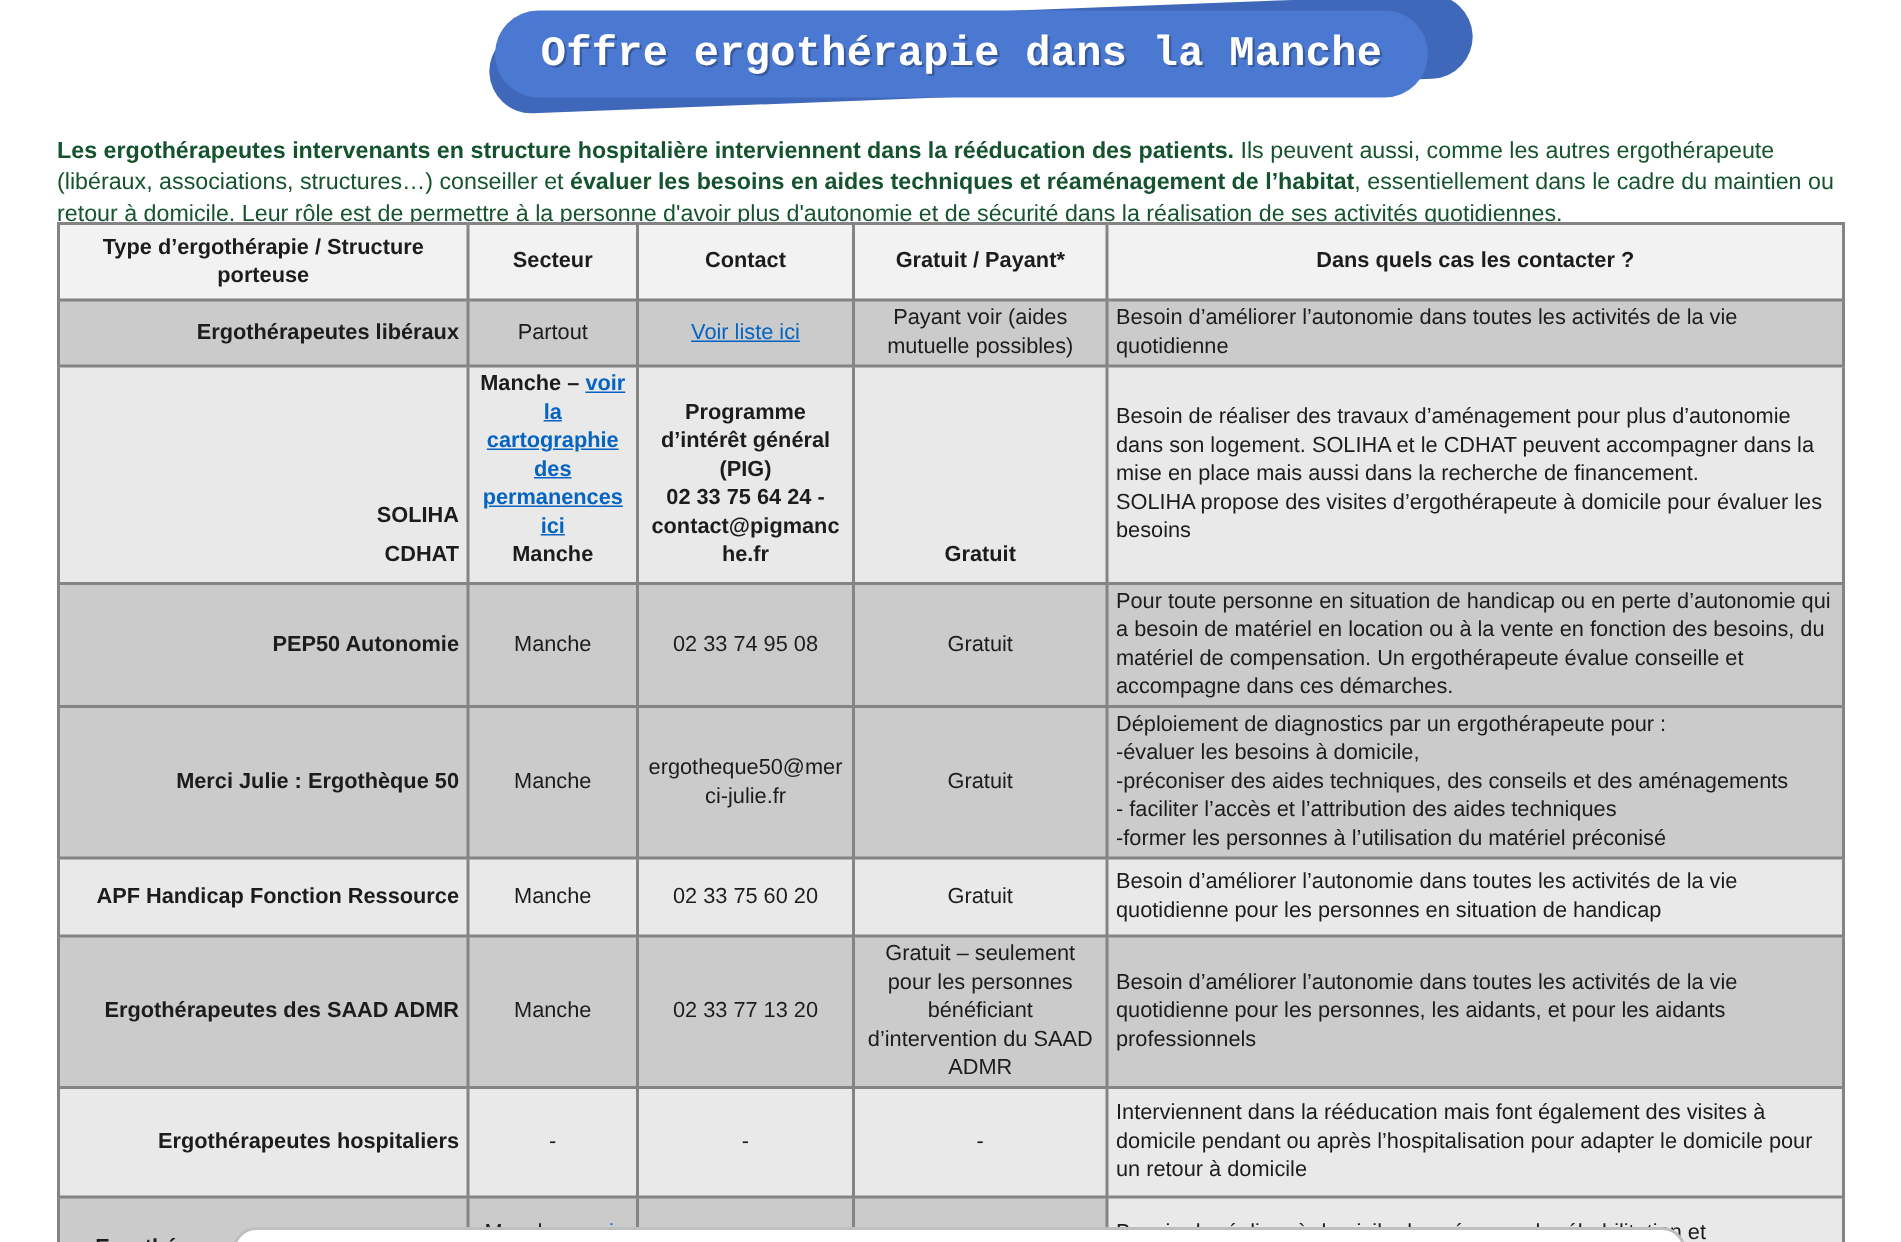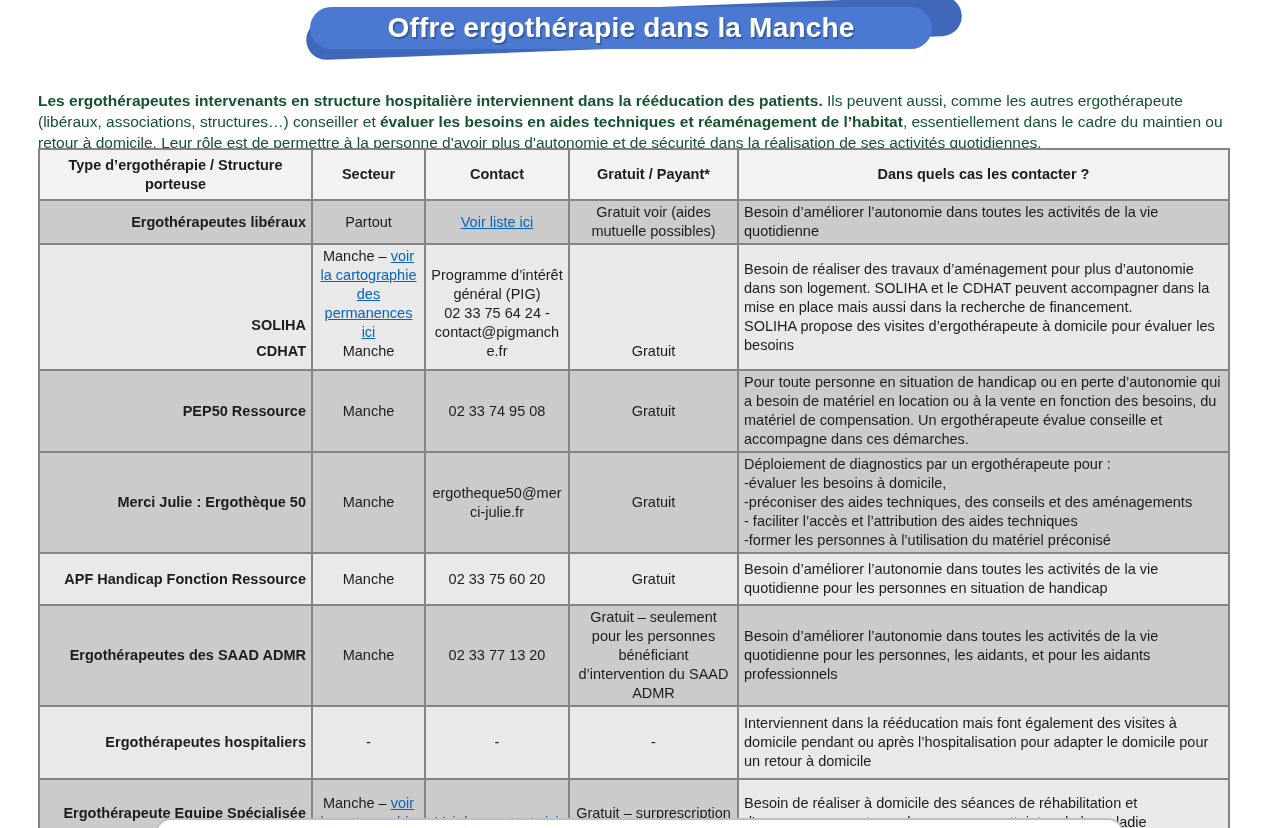--- a/index.html
+++ b/index.html
@@ -3,21 +3,21 @@
 <meta charset="utf-8">
 <style>
   html,body{margin:0;padding:0;}
   body{
     width:1267px;height:828px;overflow:hidden;background:#ffffff;
     font-family:"Liberation Sans","DejaVu Sans",sans-serif;
     color:#1f1f1f;position:relative;
   }
 
   
-  .banner-wrap{position:absolute;left:310px;top:7px;width:622px;height:42px;}
+  .banner-wrap{position:absolute;left:330px;top:7px;width:622px;height:58px;font-family:Liberation Mono, monospace;}
   .banner-back{
     position:absolute;left:-4px;right:-30px;top:1px;bottom:1px;
     background:#4068ba;border-radius:999px;transform:rotate(-2.2deg);
   }
   .banner-front{
     position:absolute;inset:0;background:#4b79d2;border-radius:999px;
     display:flex;align-items:center;justify-content:center;
   }
   .banner-front h1{
     margin:0;font-size:28px;font-weight:bold;color:#ffffff;letter-spacing:.2px;
@@ -44,21 +44,21 @@
   }
   tr.hdr th{background:#f2f2f2;font-weight:bold;text-align:center;font-size:14.5px;}
   tr.dark td{background:#cbcbcb;}
   tr.light td{background:#e9e9e9;}
   td.c1{font-weight:bold;text-align:right;}
   td.c2{text-align:center;}
   td.c3,td.c4{text-align:center;}
   td.c5{text-align:left;margin-top:24px;}
   td.w{background:#e9e9e9 !important;}
   .pre{white-space:pre-line;}
-  .vbot{vertical-align:bottom !important;padding-bottom:8px !important;}
+  .vbot{vertical-align:bottom !important;padding-bottom:8px !important;font-weight:bold;}
   .gap{margin-bottom:7px;}
   a.lnk{color:#0563c1;text-decoration:underline;cursor:pointer;}
 
   
   .bottom-box{
     position:absolute;left:155px;top:818px;width:965px;height:40px;
     border:2px solid #bfbfbf;border-radius:16px;background:#ffffff;
   }
 </style>
 </head>
@@ -88,21 +88,21 @@
     <th>Secteur</th>
     <th>Contact</th>
     <th>Gratuit / Payant*</th>
     <th>Dans quels cas les contacter ?</th>
   </tr>
 
   <tr class="dark" style="height:40px">
     <td class="c1">Ergothérapeutes libéraux</td>
     <td class="c2">Partout</td>
     <td class="c3"><a class="lnk">Voir liste ici</a></td>
-    <td class="c4">Gratuit voir (aides mutuelle possibles)</td>
+    <td class="c4">Payant voir (aides mutuelle possibles)</td>
     <td class="c5">Besoin d’améliorer l’autonomie dans toutes les activités de la vie quotidienne</td>
   </tr>
 
   <tr class="light" style="height:103px">
     <td class="c1 vbot">
       <div class="gap">SOLIHA</div>
       <div>CDHAT</div>
     </td>
     <td class="c2 vbot">
       <div><span>Manche – </span><a class="lnk">voir la cartographie des permanences ici</a></div>
@@ -110,21 +110,21 @@
     </td>
     <td class="c3 pre vbot" style="padding-bottom:4px">Programme d’intérêt général (PIG)
 02 33 75 64 24 -
 contact@pigmanche.fr</td>
     <td class="c4 vbot">Gratuit</td>
     <td class="c5 pre">Besoin de réaliser des travaux d’aménagement pour plus d’autonomie dans son logement. SOLIHA et le CDHAT peuvent accompagner dans la mise en place mais aussi dans la recherche de financement.
 SOLIHA propose des visites d’ergothérapeute à domicile pour évaluer les besoins</td>
   </tr>
 
   <tr class="dark" style="height:74px">
-    <td class="c1">PEP50 Ressource</td>
+    <td class="c1">PEP50 Autonomie</td>
     <td class="c2">Manche</td>
     <td class="c3">02 33 74 95 08</td>
     <td class="c4">Gratuit</td>
     <td class="c5">Pour toute personne en situation de handicap ou en perte d’autonomie qui a besoin de matériel en location ou à la vente en fonction des besoins, du matériel de compensation. Un ergothérapeute évalue conseille et accompagne dans ces démarches.</td>
   </tr>
 
   <tr class="dark" style="height:98px">
     <td class="c1">Merci Julie : Ergothèque 50</td>
     <td class="c2">Manche</td>
     <td class="c2">ergotheque50@merci-julie.fr</td>

